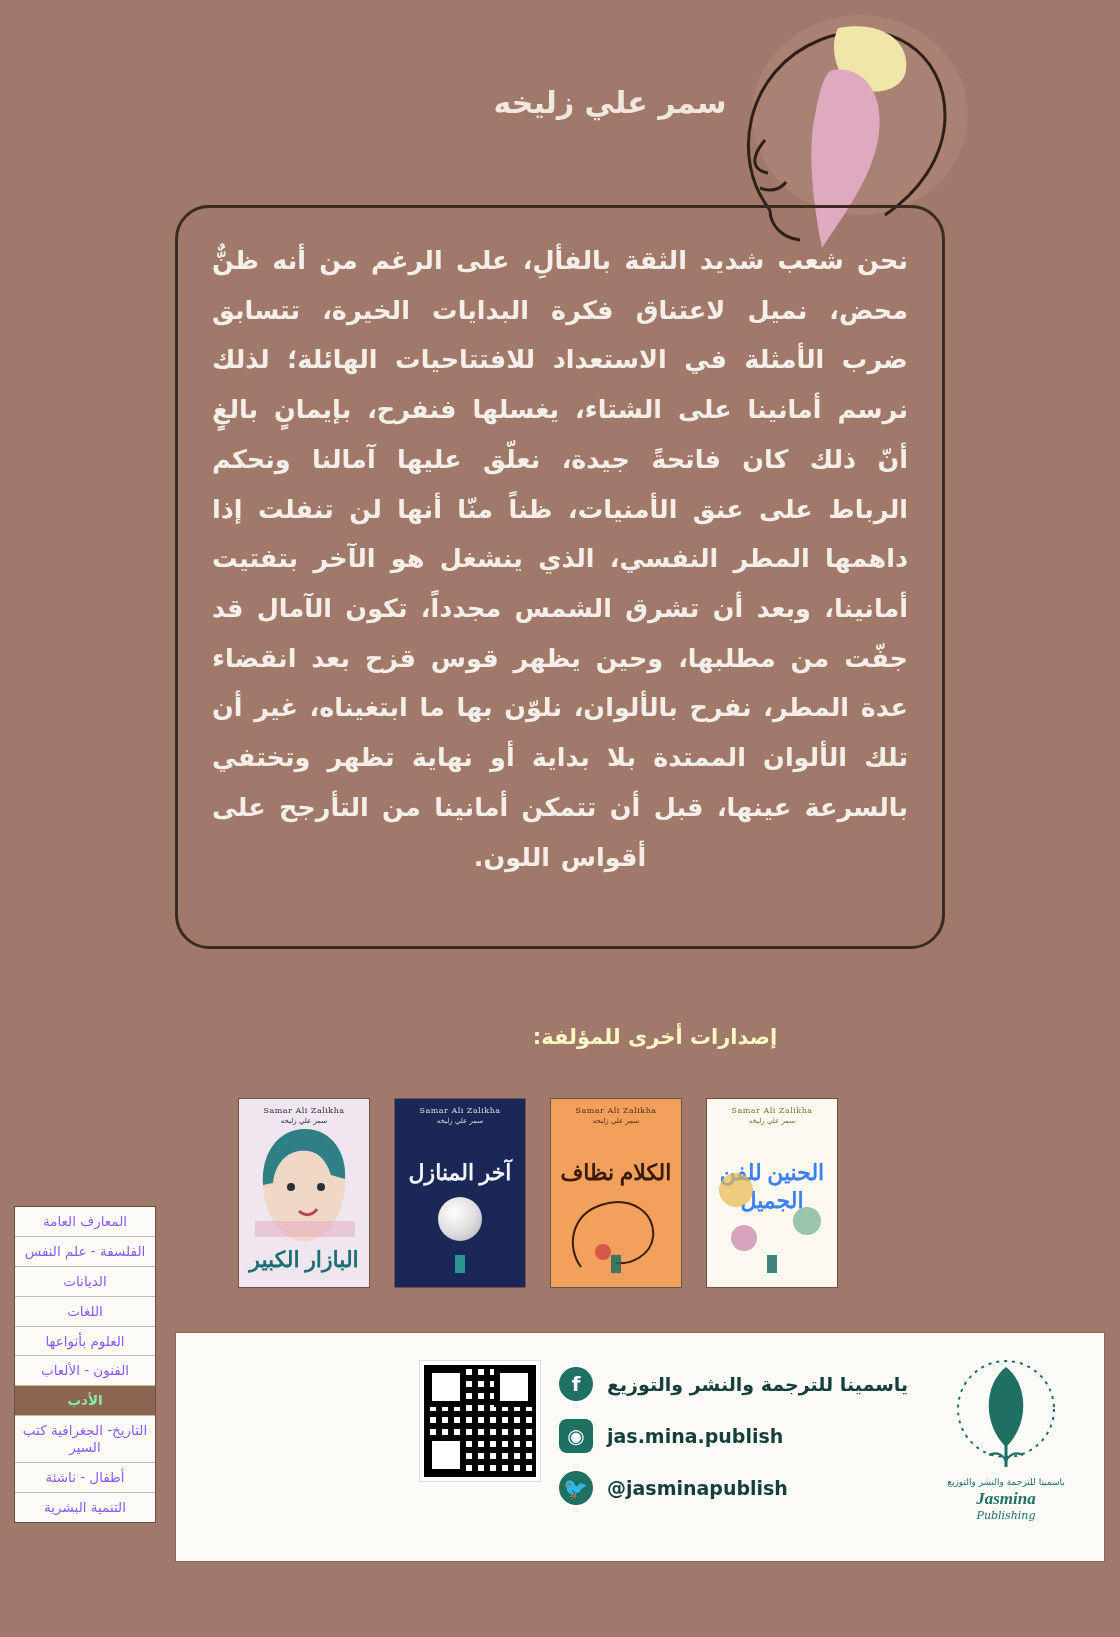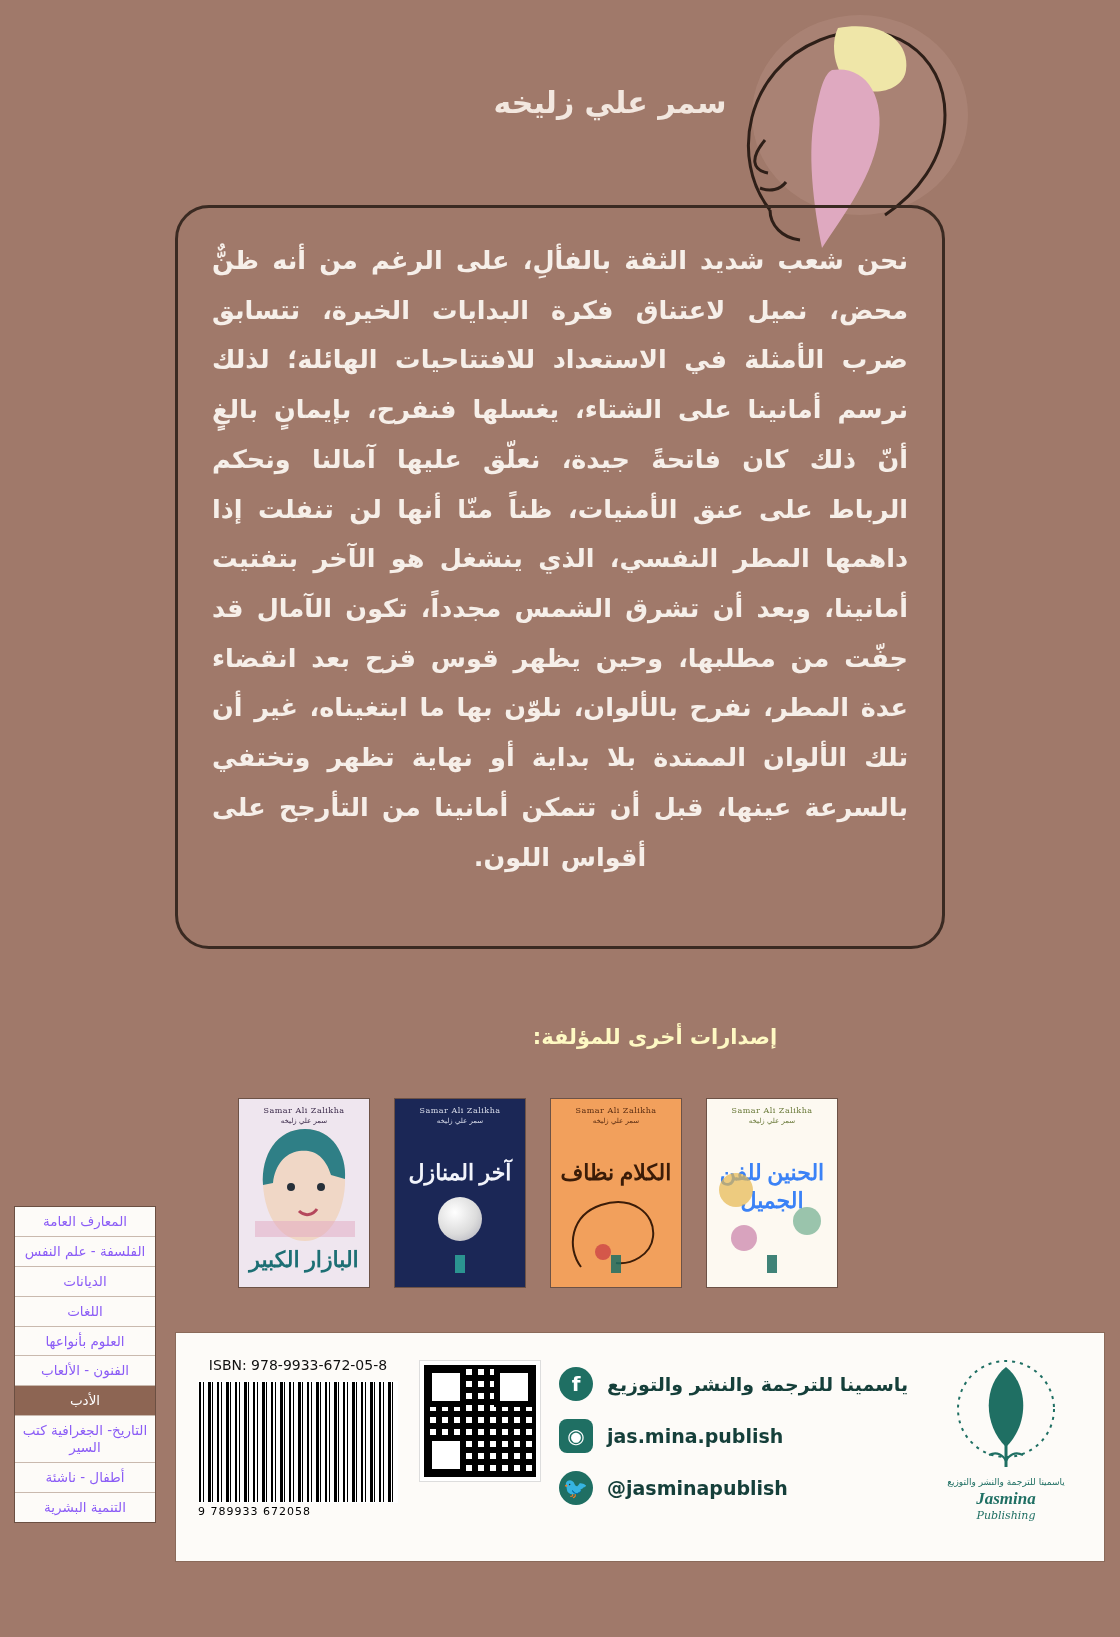--- a/index.html
+++ b/index.html
@@ -166,22 +166,22 @@
     color: #8b5cf6;
     font-size: 13.5px;
     text-align: center;
     padding: 6px 2px;
     direction: rtl;
     line-height: 1.25;
   }
   .cat-item:last-child { border-bottom: none; }
   .cat-item.active {
     background: #8d6553;
-    color: #ffffff;
-    font-weight: normal;
+    color: #86efac;
+    font-weight: bold;
   }
 
   
   .footer-panel {
     position: absolute;
     left: 175px;
     top: 1332px;
     width: 930px;
     height: 230px;
     background: #fdfbf8;
@@ -418,19 +418,14 @@
       <div class="social-text ltr">@jasminapublish</div>
     </div>
   </div>
 
   <div class="qr">
     <div class="qr-eye" style="top:2px;left:2px;"></div>
     <div class="qr-eye" style="top:2px;right:2px;"></div>
     <div class="qr-eye" style="bottom:2px;left:2px;"></div>
   </div>
 
-  <div class="isbn-block">
-    <div class="isbn-text">ISBN: 978-9933-672-05-8</div>
-    <div class="barcode"></div>
-    <div class="barcode-digits">9  789933  672058</div>
-  </div>
 
 </div>
 
 </body></html>

